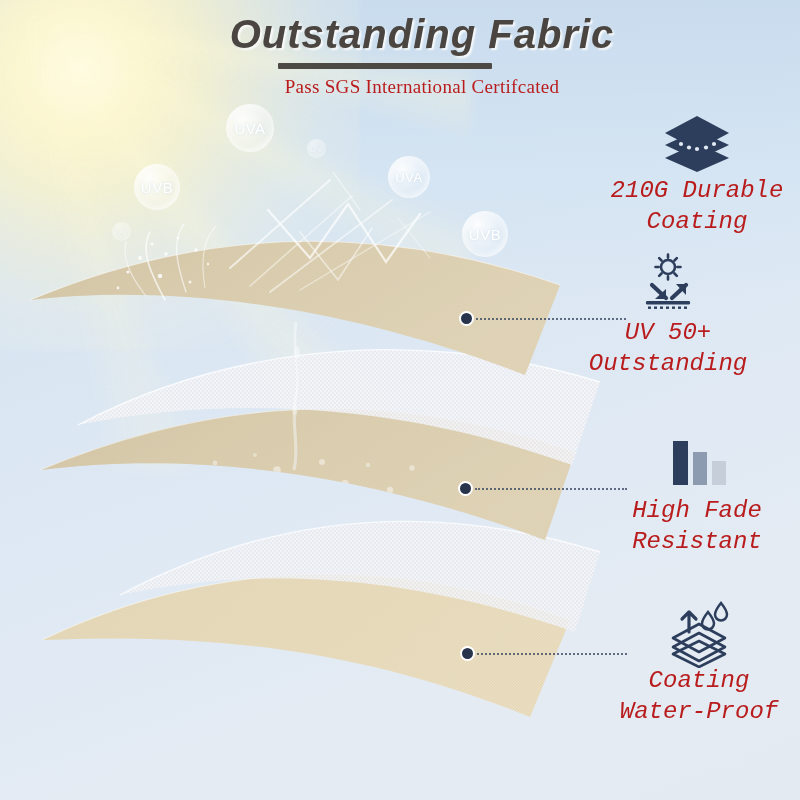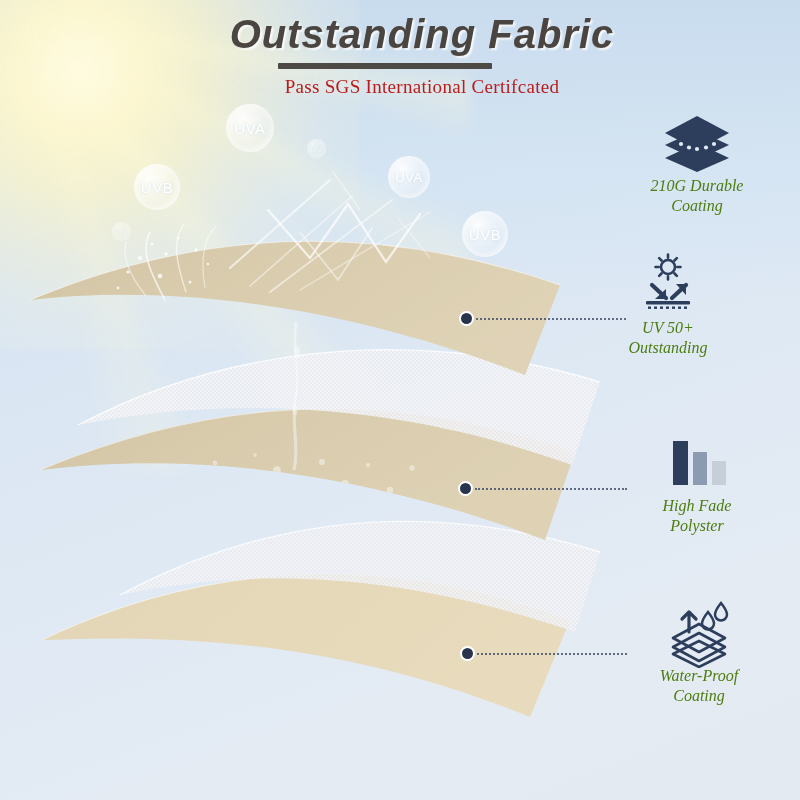--- a/index.html
+++ b/index.html
@@ -120,25 +120,25 @@
   .bubble.sm { font-size: 9px; }
 
   
   .feature {
     position: absolute;
     width: 190px;
     text-align: center;
   }
   .feature-icon { height: 66px; display: flex; align-items: center; justify-content: center; }
   .feature-label {
-    font-family: Liberation Serif, serif;
+    font-family: Liberation Mono, monospace;
     font-style: italic;
-    font-size: 16px;
+    font-size: 24px;
     line-height: 1.28;
-    color: #4d7c0f;
+    color: #b91c1c;
   }
 
   
   .hotspot {
     position: absolute;
     width: 15px; height: 15px;
     border-radius: 50%;
     background: #27344c;
     border: 2px solid #ffffff;
     box-sizing: border-box;
@@ -375,36 +375,36 @@
   <div class="feature" style="left:602px; top:430px;text-align:center;">
     <div class="feature-icon">
       <svg width="76" height="56" viewBox="0 0 76 56">
         <rect x="14" y="6" width="15" height="44" fill="#2d3e5c"></rect>
         <rect x="34" y="17" width="14" height="33" fill="#8d9bb0"></rect>
         <rect x="53" y="26" width="14" height="24" fill="#c5ced9"></rect>
       </svg>
     </div>
     <div class="feature-label">
       <div>High Fade</div>
-      <div>Polyster</div>
+      <div>Resistant</div>
     </div>
   </div>
 
   <div class="feature" style="left:604px; top:600px;">
     <div class="feature-icon">
       <svg width="80" height="70" viewBox="0 0 80 70">
         <g stroke="#2d3e5c" stroke-width="2.6" fill="none" stroke-linejoin="round">
           <path d="M14 40 L40 26 L66 40 L40 54 Z"></path>
           <path d="M14 49 L40 35 L66 49 L40 63 Z"></path>
           <path d="M14 56 L40 43 L66 56 L40 69 Z"></path>
         </g>
         <path d="M30 34 L30 14 M30 14 L23 21 M30 14 L37 21" stroke="#2d3e5c" stroke-width="3.2" fill="none" stroke-linecap="round" stroke-linejoin="round"></path>
         <path d="M49 14 C49 14 43 21.5 43 25.5 a6 6 0 0 0 12 0 C55 21.5 49 14 49 14 Z" fill="none" stroke="#2d3e5c" stroke-width="2.5"></path>
         <path d="M62 5 C62 5 56 12.5 56 16.5 a6 6 0 0 0 12 0 C68 12.5 62 5 62 5 Z" fill="none" stroke="#2d3e5c" stroke-width="2.5"></path>
       </svg>
     </div>
     <div class="feature-label">
+      <div>Coating</div>
       <div>Water-Proof</div>
-      <div>Coating</div>
     </div>
   </div>
 
 </div>
 
 </body></html>

